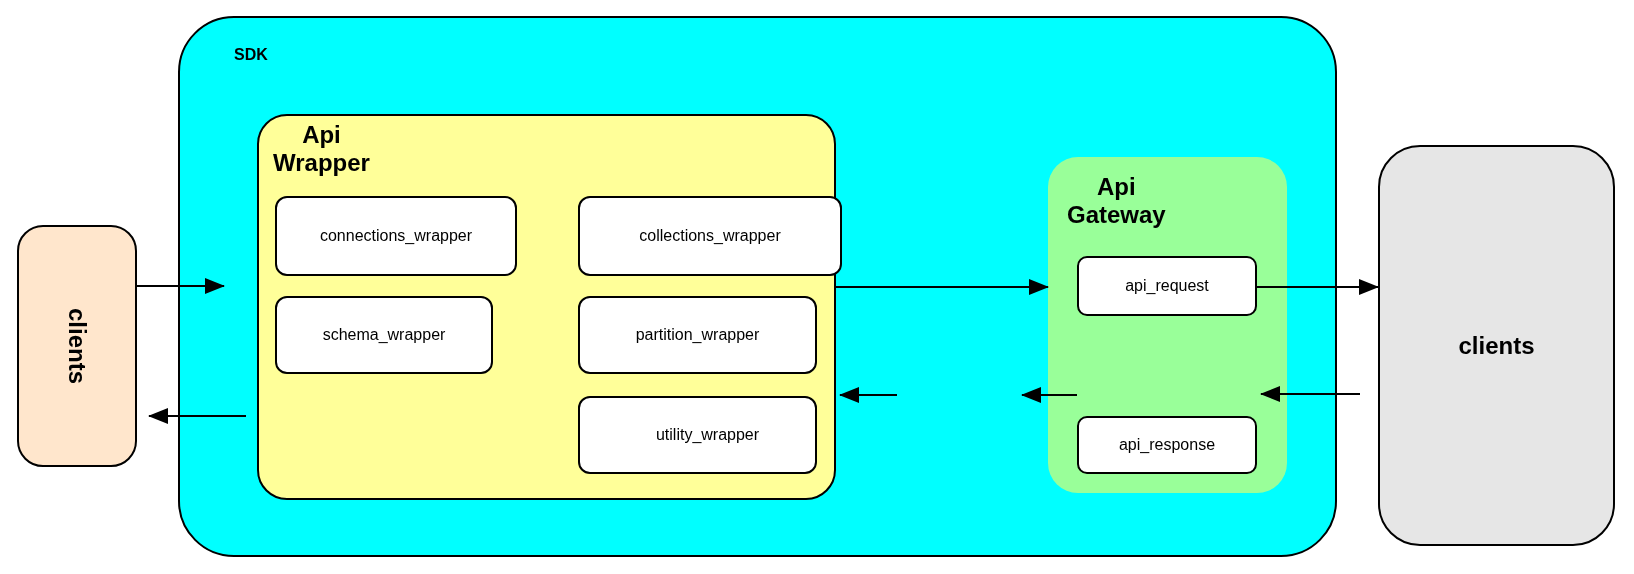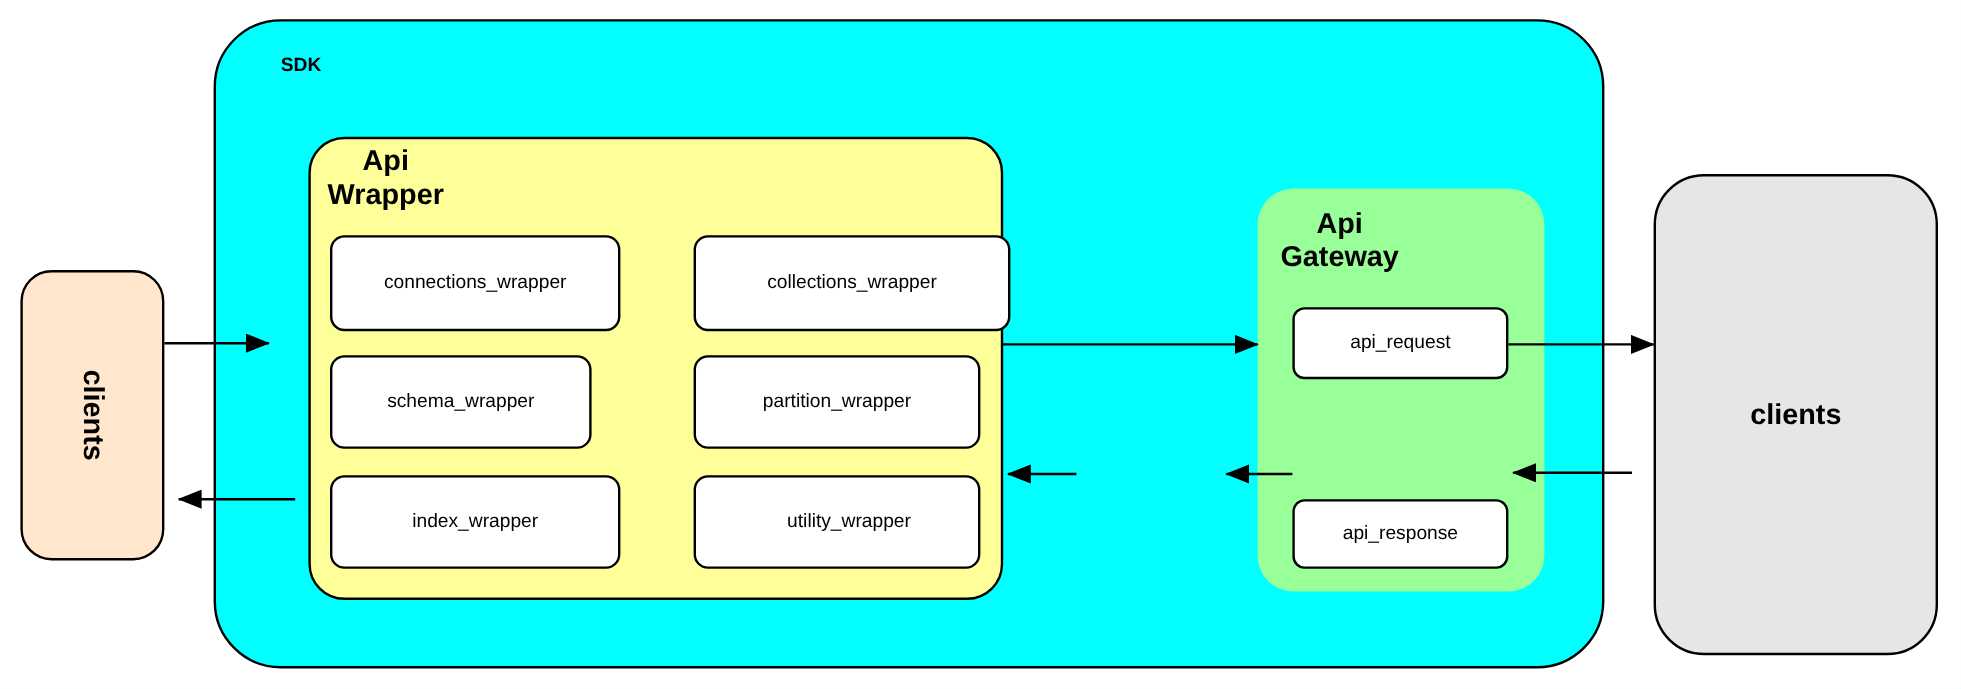--- a/index.html
+++ b/index.html
@@ -118,23 +118,20 @@
   </div>
   <div class="box stroke node m1">
     <span>collections_wrapper</span>
   </div>
   <div class="box stroke node m2">
     <span>schema_wrapper</span>
   </div>
   <div class="box stroke node m3">
     <span>partition_wrapper</span>
   </div>
-  <div class="box stroke node m4">
-    <span>index_wrapper</span>
-  </div>
   <div class="box stroke node m5">
     <span>utility_wrapper</span>
   </div>
 
 
   <div class="box api-gateway">
     <div class="api-gateway-title">
       <div>Api</div>
       <div>Gateway</div>
     </div>

